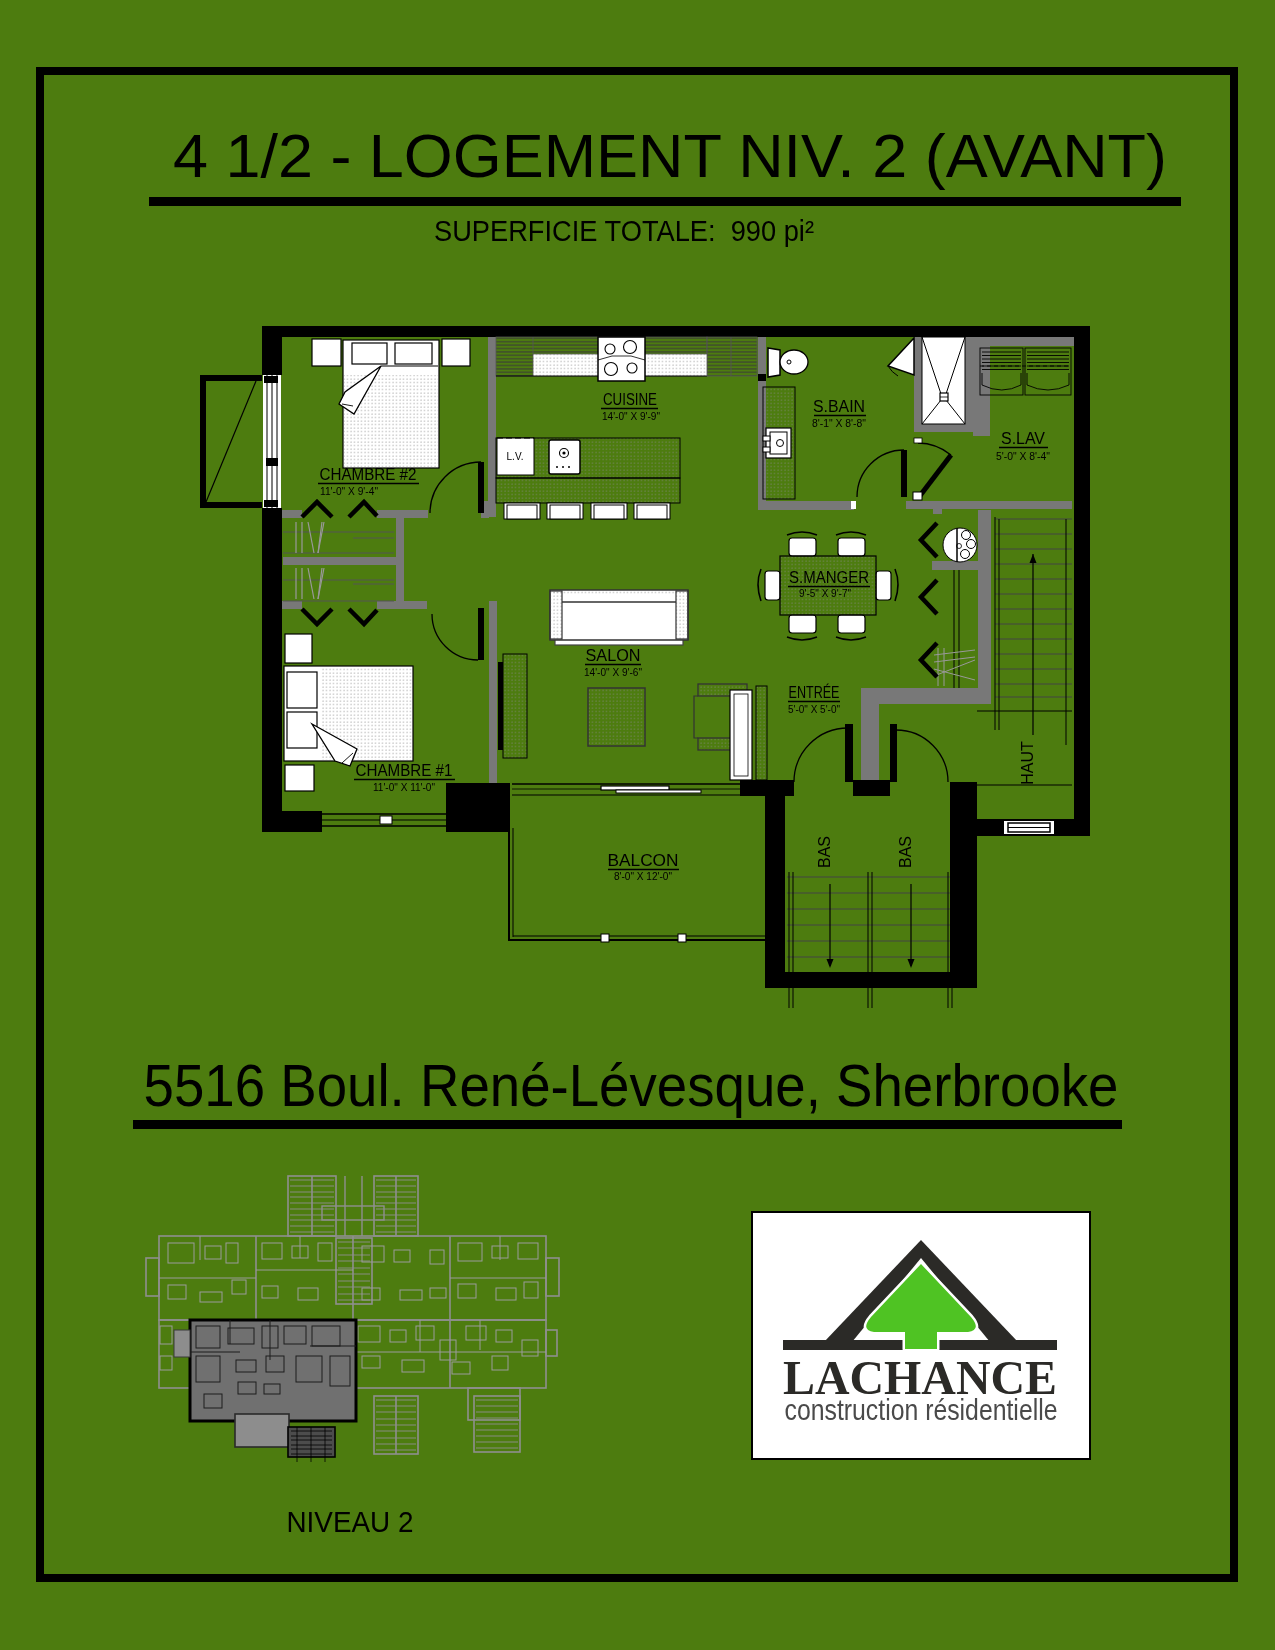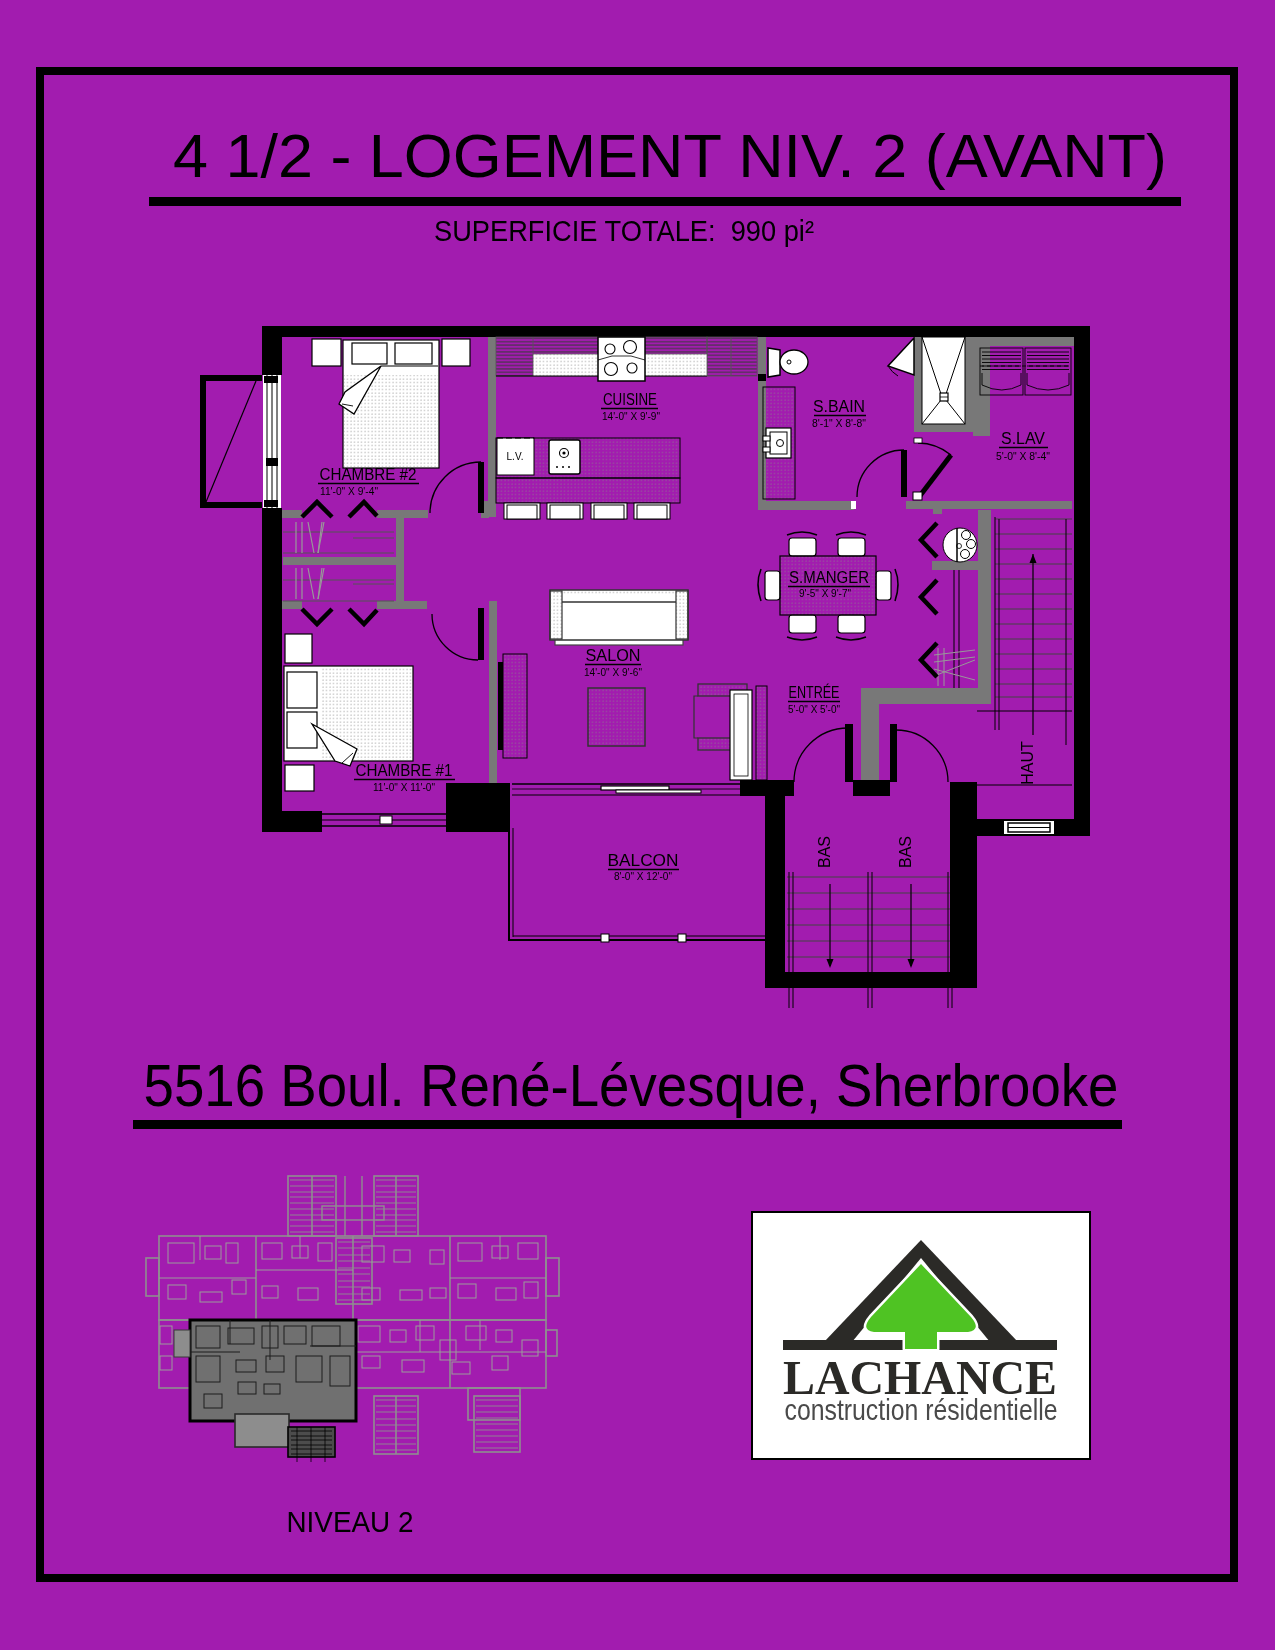--- a/index.html
+++ b/index.html
@@ -1,16 +1,16 @@
 <!DOCTYPE html>
 <html><head>
 <meta charset="utf-8">
 <style>
 html,body{margin:0;padding:0;background:#fff;}
-#page{position:relative;width:1275px;height:1650px;background:#a21caf;overflow:hidden;
+#page{position:relative;width:1275px;height:1650px;background:#4d7c0f;overflow:hidden;
   font-family:"Liberation Sans",sans-serif;}
 #frame{position:absolute;left:36px;top:67px;width:1202px;height:1515px;
   border:8px solid #000;box-sizing:border-box;}
 #tline{position:absolute;left:149px;top:197px;width:1032px;height:9px;background:#000;}
 #aline{position:absolute;left:133px;top:1120px;width:989px;height:9px;background:#000;}
 #logobox{position:absolute;left:751px;top:1211px;width:340px;height:249px;
   border:2px solid #000;box-sizing:border-box;background:#fff;}
 svg{position:absolute;left:0;top:0;}
 </style>
 </head>

